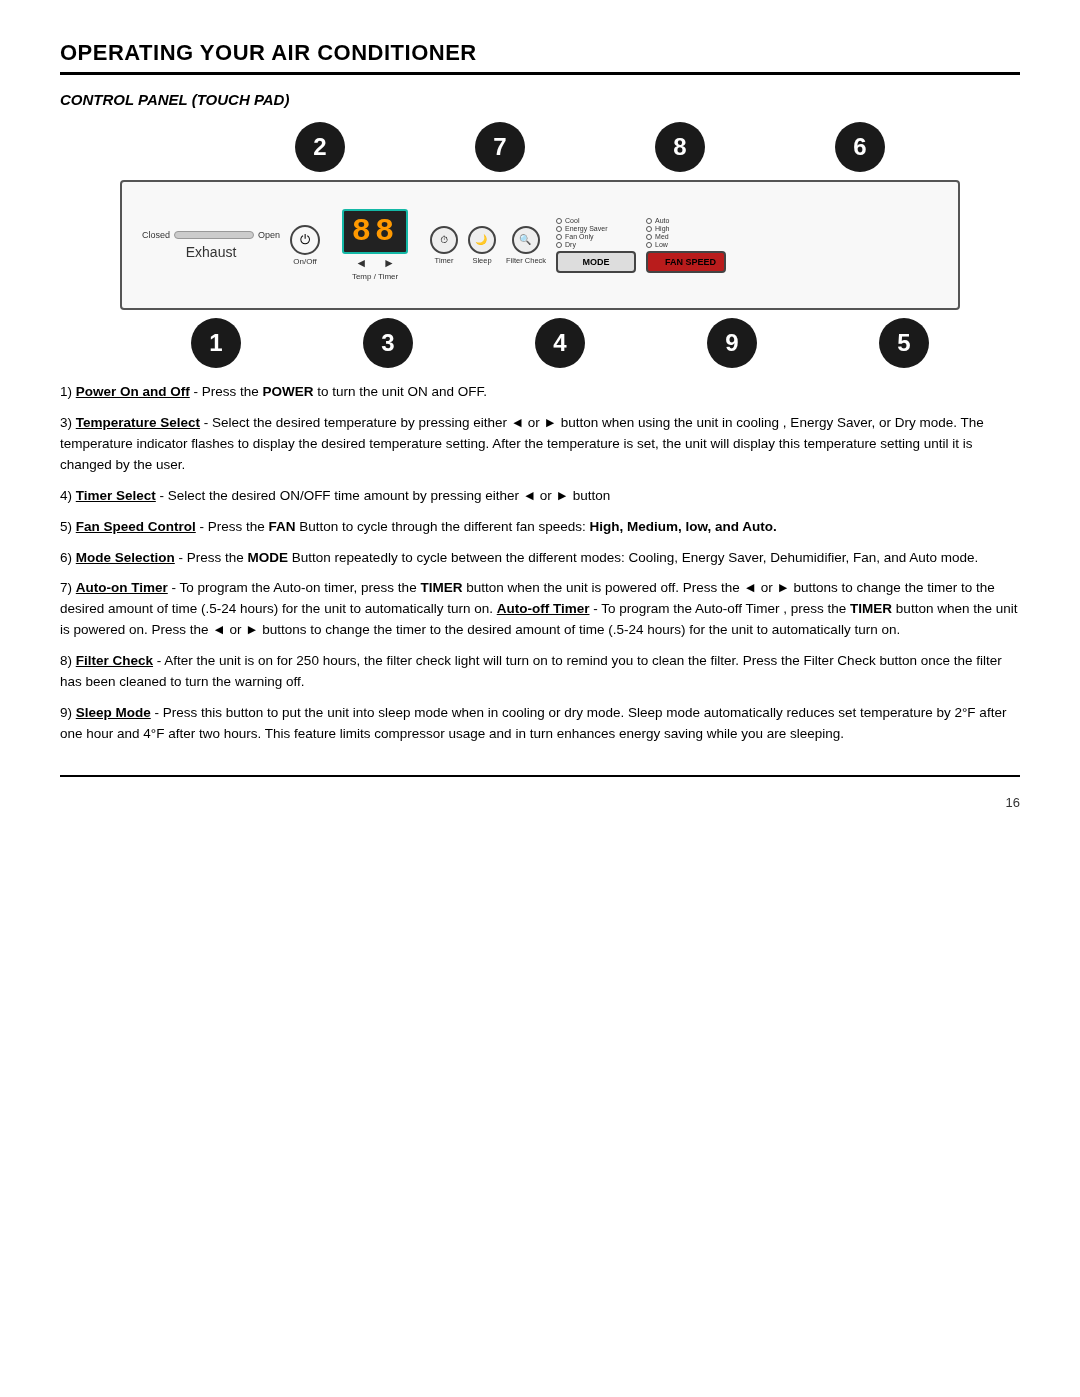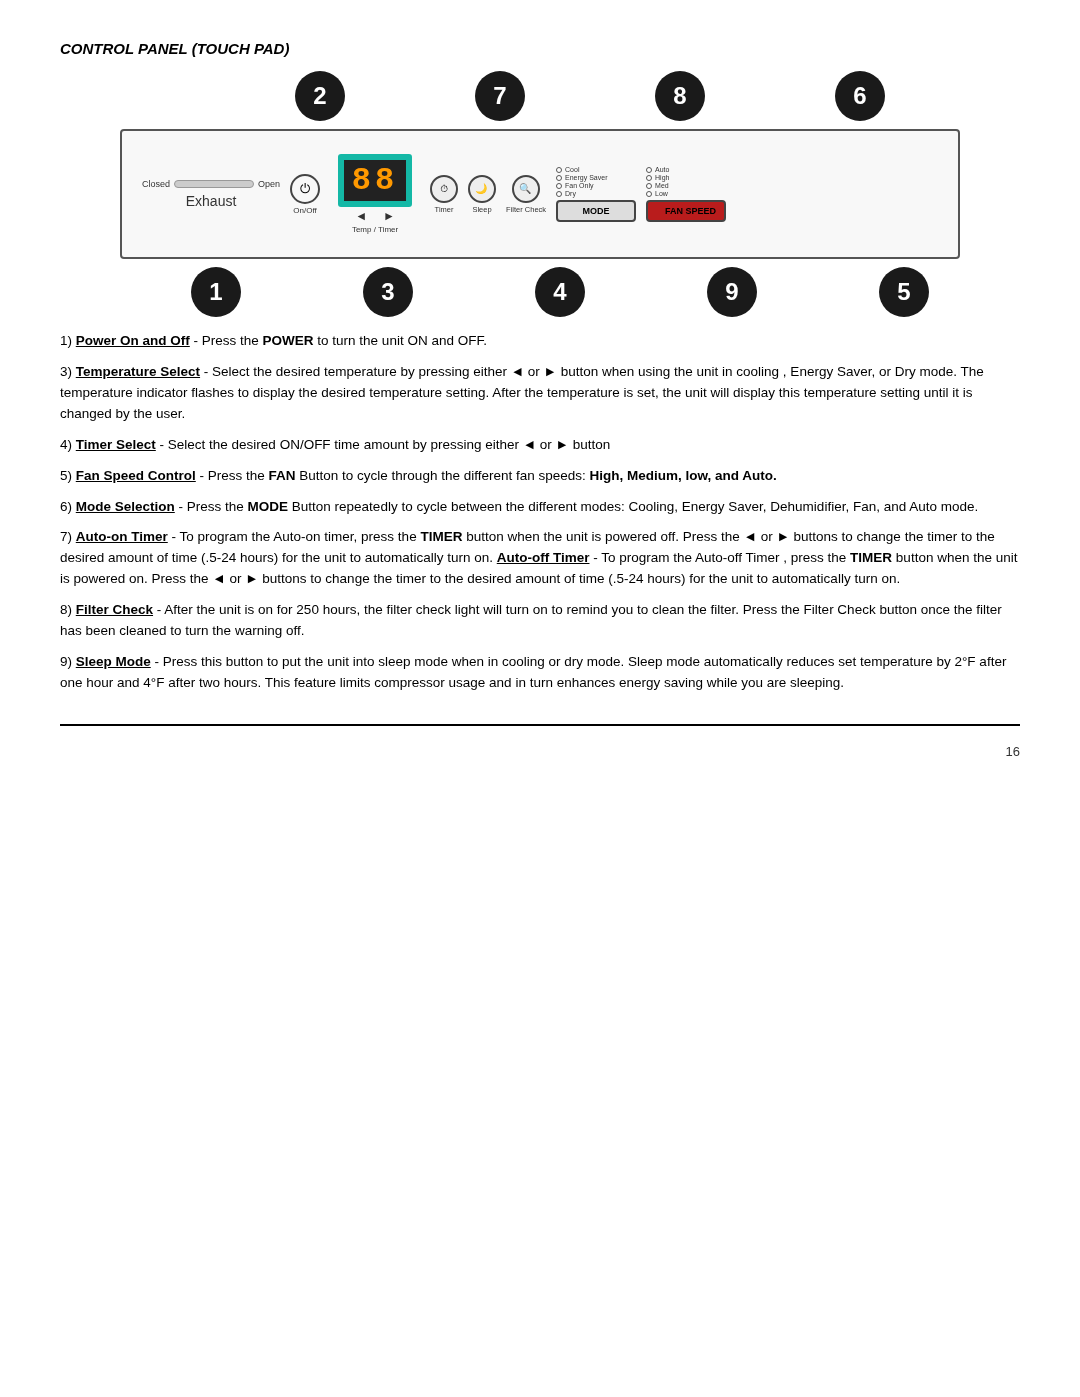--- a/index.html
+++ b/index.html
@@ -108,21 +108,21 @@
       display: flex;
       flex-direction: column;
       align-items: center;
       gap: 2px;
       min-width: 90px;
     }
     .display-screen {
       font-size: 32px;
       font-weight: bold;
       font-family: 'Courier New', monospace;
-      border: 6px solid #14b8a6;
+      border: 2px solid #14b8a6;
       padding: 2px 8px;
       background: #222;
       color: #f90;
       letter-spacing: 4px;
       border-radius: 3px;
     }
     .display-label {
       font-size: 8px;
       color: #333;
     }
@@ -271,20 +271,21 @@
     .page-number {
       font-size: 13px;
       color: #333;
     }
   </style>
 </head>
 <body>
 
 <div class="page">
 
+  <div class="page-title">OPERATING YOUR AIR CONDITIONER</div>
 
 
   <div class="section-title">CONTROL PANEL (TOUCH PAD)</div>
 
   <div class="diagram-wrapper">
 
     <div style="display:flex; justify-content: space-around; padding: 0 40px 8px 140px; position:relative;">
       <div class="bubble-item">2</div>
       <div class="bubble-item">7</div>
       <div class="bubble-item">8</div>

